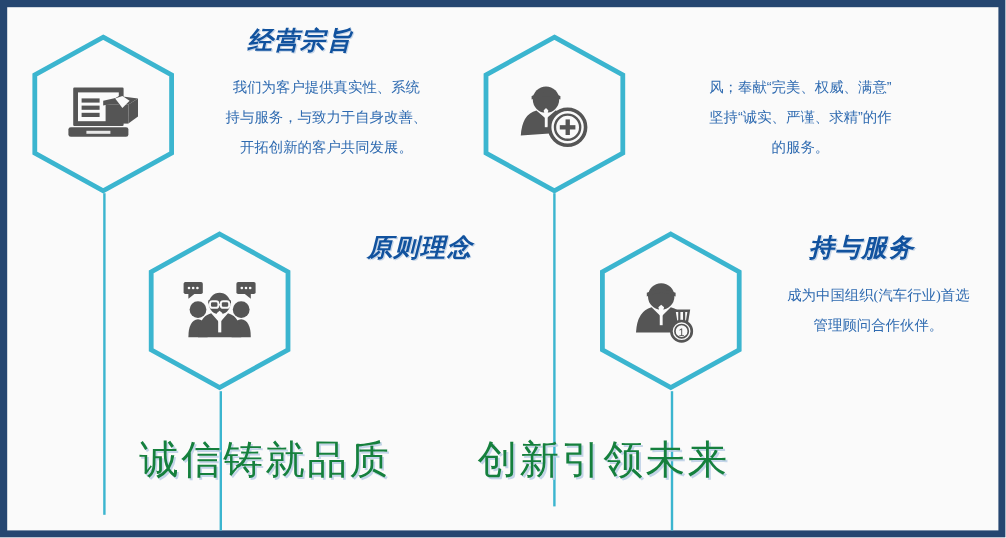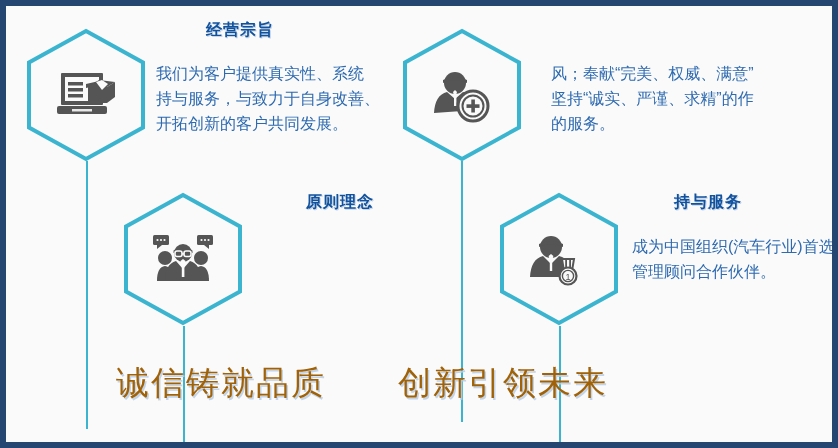--- a/index.html
+++ b/index.html
@@ -42,39 +42,41 @@
     width: 100%; height: 100%;
     display: flex;
     align-items: center;
     justify-content: center;
   }
   .hex .glyph svg { display:block; }
 
   
   .card-title {
     position: absolute;
-    font-size: 16px;
+    font-size: 21px;
     font-weight: bold;
     color: #11529e;
     letter-spacing: 1px;
     text-shadow: 1px 1px 0 rgba(180,200,225,0.75);
     white-space: nowrap;
+    font-style: italic;
   }
   .card-body {
     position: absolute;
-    font-size: 16px;
+    font-size: 12px;
     line-height: 25px;
     color: #2e6ab0;
+    text-align: center;
   }
   .card-body div { white-space: nowrap; }
 
   .slogan {
     position: absolute;
     font-size: 33px;
-    color: #a16207;
+    color: #15803d;
     letter-spacing: 2px;
     white-space: nowrap;
     text-shadow: 1.5px 1.5px 0 rgba(185,205,228,0.85);
   }
 </style>
 </head>
 <body>
 
 <div id="stage">
 
@@ -205,21 +207,21 @@
           <rect x="38.2" y="28" width="1.8" height="11" fill="#555555"></rect>
           <circle cx="37" cy="45" r="8.5" fill="#fafafa" stroke="#555555" stroke-width="2.2"></circle>
           <circle cx="37" cy="45" r="5.6" fill="none" stroke="#555555" stroke-width="1.4"></circle>
           <text x="37" y="49" font-size="9" font-family="Liberation Sans, sans-serif" text-anchor="middle" fill="#555555">1</text>
         </g>
       </svg>
     </div>
   </div>
 
   <div class="card-title" style="left:668px; top:186px;">持与服务</div>
-  <div class="card-body" style="left:626px; top:228px; width:200px;">
+  <div class="card-body" style="left:626px; top:228px; width:200px;font-family:Liberation Serif, serif;">
     <div>成为中国组织(汽车行业)首选</div>
     <div>管理顾问合作伙伴。</div>
   </div>
 
   <div class="slogan" style="left:110px; top:355px;">诚信铸就品质</div>
   <div class="slogan" style="left:392px; top:355px;">创新引领未来</div>
 
 </div>
 
 </body></html>

